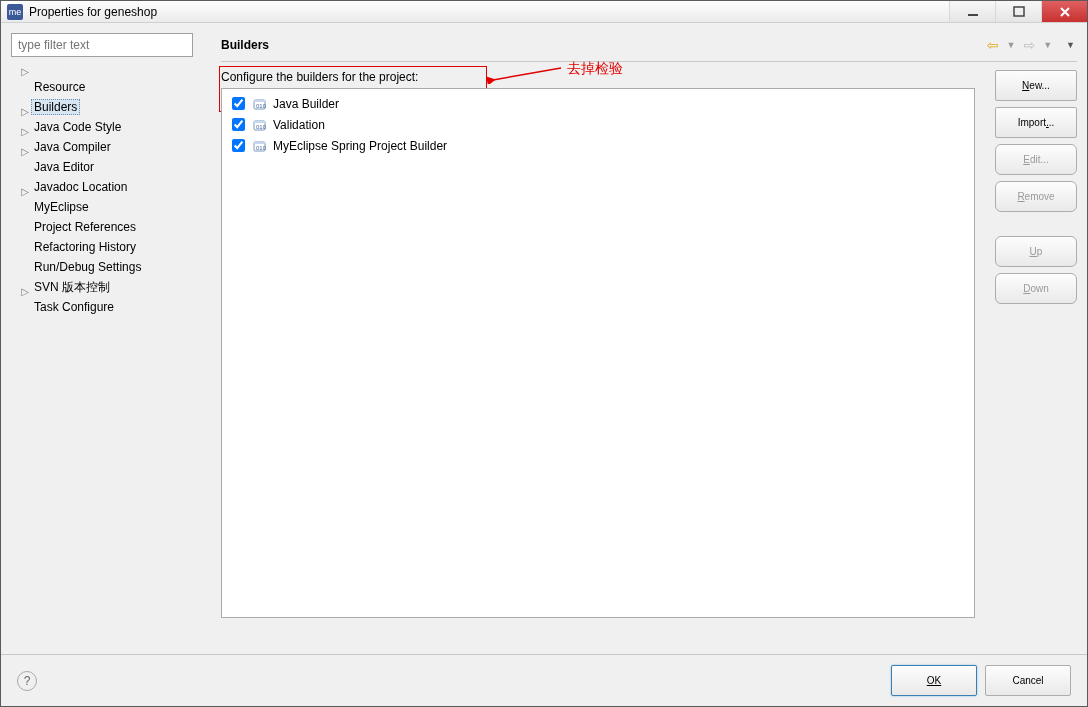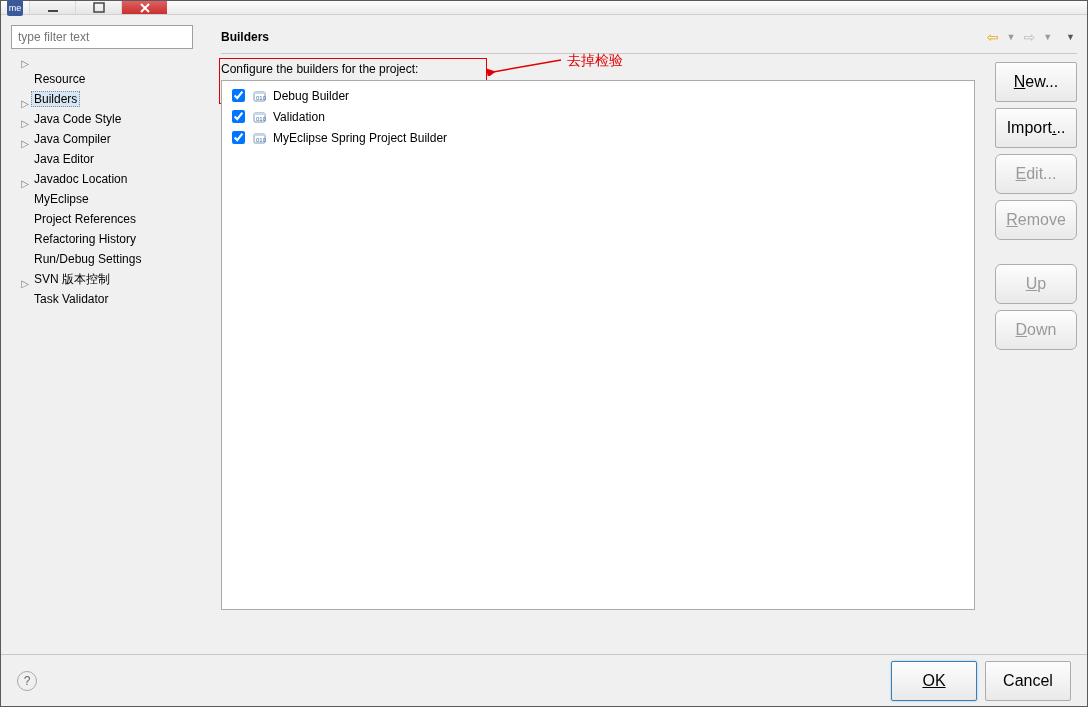--- a/index.html
+++ b/index.html
@@ -1,18 +1,18 @@
 <!DOCTYPE html>
 <html><head>
 <meta charset="utf-8">
 <style>
   * { box-sizing: border-box; font-family: "Segoe UI", Tahoma, sans-serif; }
   body { margin: 0; background: #e8e8e8; }
   .window { width: 1088px; height: 707px; background: #f0f0f0; border: 1px solid #5a5a5a; display: flex; flex-direction: column; position: relative; }
-  .titlebar { height: 14px; background: linear-gradient(#fdfdfd,#ebebeb); display: flex; align-items: center; padding: 0 0 0 6px; border-bottom: 1px solid #d0d0d0; }
+  .titlebar { height: 22px; background: linear-gradient(#fdfdfd,#ebebeb); display: flex; align-items: center; padding: 0 0 0 6px; border-bottom: 1px solid #d0d0d0; justify-content: space-between; }
   .title-icon { width: 16px; height: 16px; background:#3b5998; color:#fff; font-size:9px; display:flex; align-items:center; justify-content:center; border-radius:2px; margin-right:6px;}
   .title-text { font-size: 12px; color:#000; flex:1;}
   .win-btns { display:flex; height:100%; }
   .win-btn { width:46px; display:flex; align-items:center; justify-content:center; border-left:1px solid #d8d8d8;}
   .win-btn.min, .win-btn.max { background:linear-gradient(#f7f7f7,#e5e5e5);}
   .win-btn.close { background:linear-gradient(#e06060,#c83030); color:#fff;}
   .win-btn svg { display:block;}
   .body { flex:1; display:flex; padding:10px; gap:16px; }
   .sidebar { width:182px; display:flex; flex-direction:column; }
   .filter-input { height:24px; border:1px solid #a0a0a0; font-size:12px; padding:2px 6px; color:#777; background:#fff; outline:none;}
@@ -33,36 +33,37 @@
   .builders-box { border:1px solid #aaa; background:#fff; height:530px; padding:4px; position:relative;}
   .b-row { display:flex; align-items:center; height:21px; font-size:12px; padding-left:6px;}
   .b-row.hl { border:1px dotted #888;}
   .b-row input[type=checkbox]{ margin:0 8px 0 0; width:13px; height:13px;}
   .b-icon { width:16px; height:14px; margin-right:4px; display:inline-flex;}
   .b-icon svg { width:16px; height:14px;}
   .redbox { position:absolute; border:1px solid #e00000; pointer-events:none;}
   .red-arrow { position:absolute; pointer-events:none;}
   .red-text { position:absolute; color:#e00000; font-size:14px; font-family:"Microsoft YaHei","SimSun",sans-serif;}
   .btn-col { width:82px; display:flex; flex-direction:column; gap:6px; margin-left:10px;}
-  .btn { height:40px; border:1px solid #adadad; background:linear-gradient(#fdfdfd,#e9e9e9); font-size:16px; border-radius:2px; cursor:default;}
+  .btn { height:31px; border:1px solid #adadad; background:linear-gradient(#fdfdfd,#e9e9e9); font-size:10px; border-radius:2px; cursor:default;}
   .btn:disabled { color:#9a9a9a;border-radius:6px;}
   .btn .ul { text-decoration:underline;}
   .footer { height:52px; border-top:1px solid #c9c9c9; display:flex; align-items:center; padding:0 16px; gap:8px;}
   .help-icon { width:20px; height:20px; border:1px solid #aaa; border-radius:50%; display:flex; align-items:center; justify-content:center; font-size:12px; color:#666; margin-right:auto;}
   .footer .btn { width:86px;}
   .footer .btn.primary { border:1px solid #3c7fb1; box-shadow:0 0 2px #6fb7e8;text-decoration:underline;}
   .spacer12 { height:12px;}
 </style>
 </head>
 <body>
 
 <div class="window">
 
   <div class="titlebar">
     <div class="title-icon">me</div>
+    <div class="title-text">Properties for geneshop</div>
     <div class="win-btns">
       <div class="win-btn min">
         <svg width="12" height="12">
             <rect x="1" y="8" width="10" height="2" fill="#444"></rect>
           </svg>
       </div>
       <div class="win-btn max">
         <svg width="12" height="12">
             <rect x="1" y="1" width="10" height="9" fill="none" stroke="#444" stroke-width="1.5"></rect>
           </svg>
@@ -118,21 +119,21 @@
           <div class="tree-item">
             <span class="tw"></span>
             <span class="lbl">Run/Debug Settings</span>
           </div>
           <div class="tree-item">
             <span class="tw"></span>
             <span class="lbl">SVN 版本控制</span>
           </div>
           <div class="tree-item">
             <span class="tw">▷</span>
-            <span class="lbl">Task Validator</span>
+            <span class="lbl">Task Configure</span>
           </div>
         </div>
     </div>
 
     <div class="main">
       <div class="main-header">
         <div class="main-title">Builders</div>
         <div class="nav-arrows">
           <span class="arr" style="color:#e6a817">⇦</span>
           <span class="arr" style="color:#999;font-size:9px">▼</span>
@@ -161,21 +162,21 @@
           <div class="builders-box" id="builders">
               <div class="b-row">
                 <input type="checkbox" checked="" style="">
                 <span class="b-icon">
                   <svg viewBox="0 0 16 14">
                     <rect x="1" y="3" width="11" height="9" rx="1" fill="#fff" stroke="#7a9ac0"></rect>
                     <rect x="1" y="3" width="11" height="2" fill="#c7d8ee"></rect>
                     <text x="3" y="11" font-size="6" fill="#4a6a9a" font-family="monospace">010</text>
                   </svg>
                 </span>
-                <span>Debug Builder</span>
+                <span>Java Builder</span>
               </div>
               <div class="b-row">
                 <input type="checkbox" checked="" style="">
                 <span class="b-icon">
                   <svg viewBox="0 0 16 14">
                     <rect x="1" y="3" width="11" height="9" rx="1" fill="#fff" stroke="#7a9ac0"></rect>
                     <rect x="1" y="3" width="11" height="2" fill="#c7d8ee"></rect>
                     <text x="3" y="11" font-size="6" fill="#4a6a9a" font-family="monospace">010</text>
                   </svg>
                 </span>

